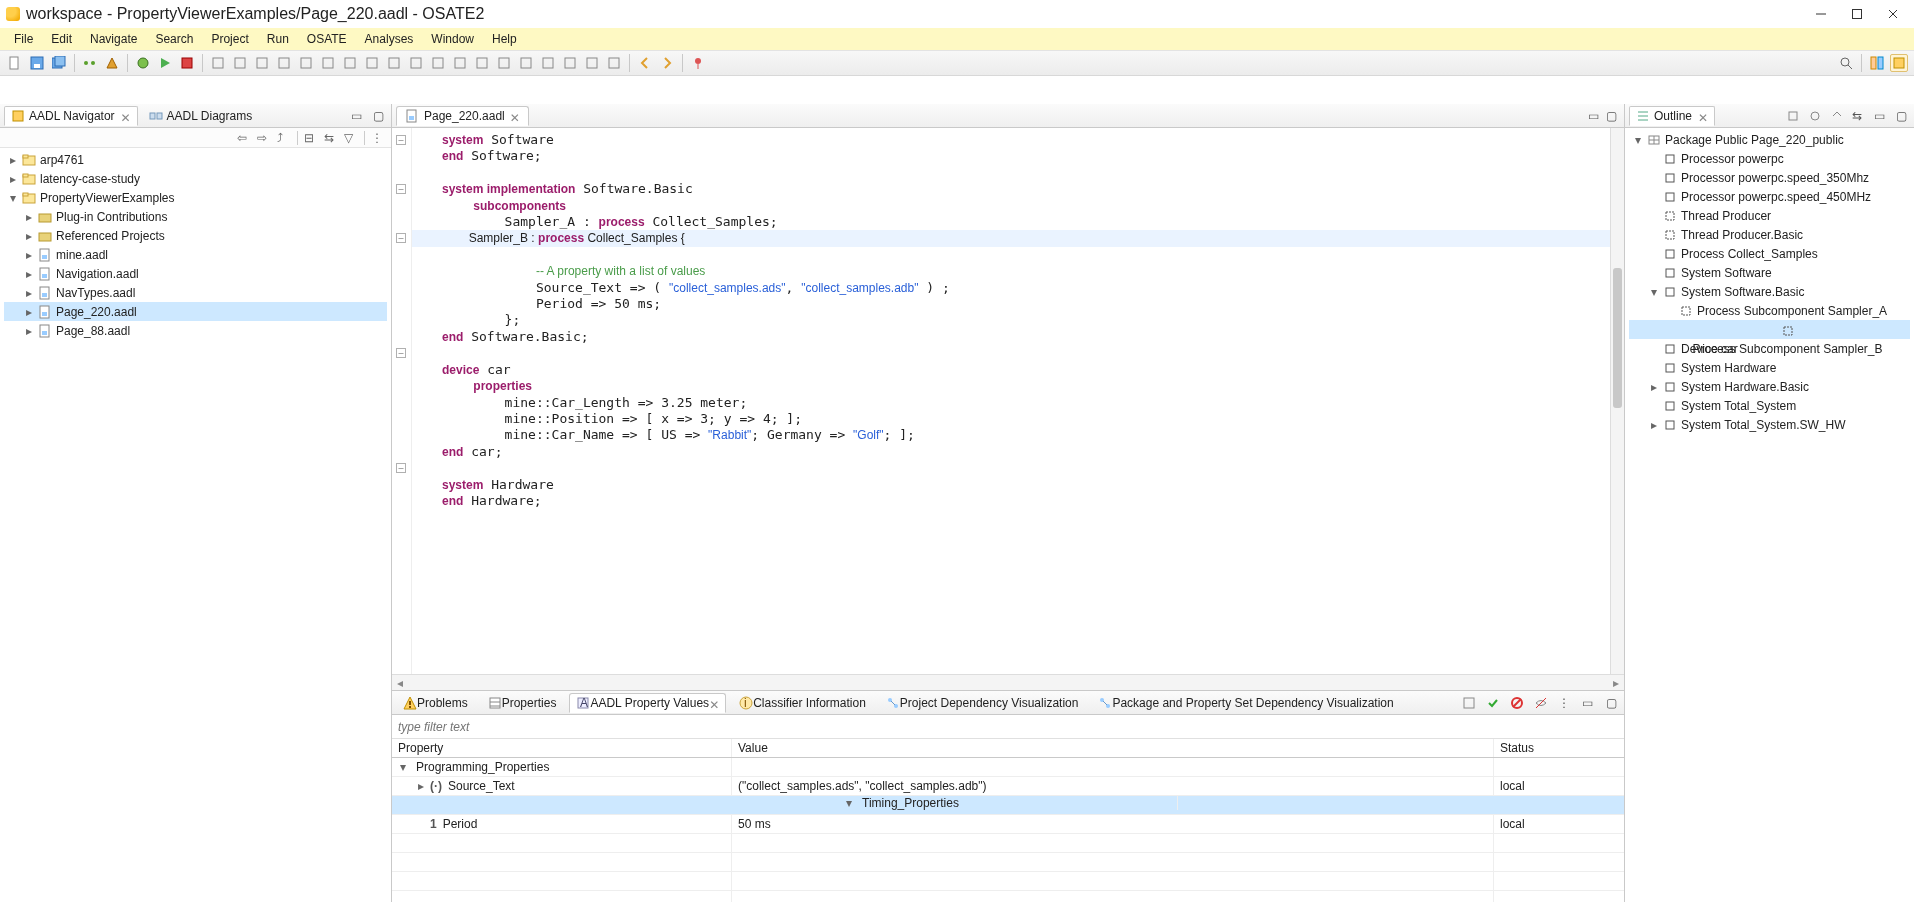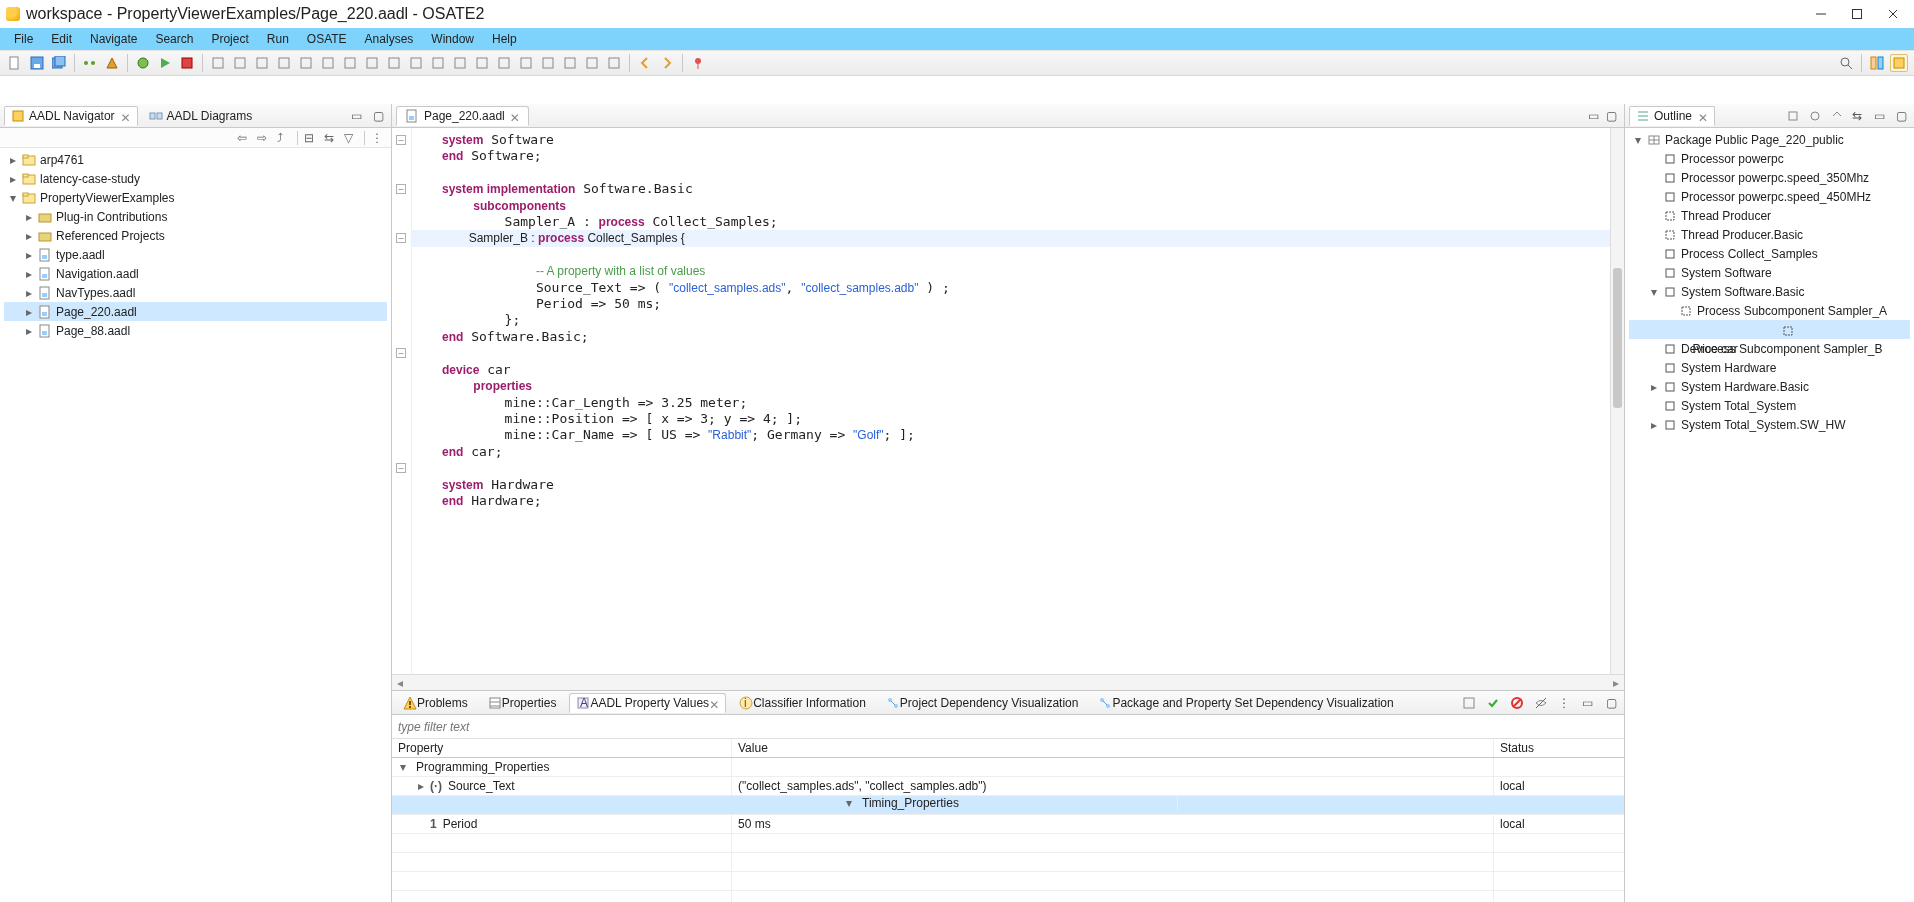--- a/index.html
+++ b/index.html
@@ -7,21 +7,21 @@
 
   
   .titlebar { display: flex; align-items: center; height: 28px; padding: 0 6px; background: #fff; }
   .titlebar .app-icon { width: 14px; height: 14px; margin-right: 6px; border-radius: 3px; background: radial-gradient(circle at 30% 30%, #ffcf4b 40%, #f2a900 90%); }
   .titlebar .title { flex: 1; font-size: 16px; }
   .titlebar .winbtns { display: flex; gap: 22px; padding-right: 8px; }
   .titlebar .winbtn { width: 14px; height: 14px; display:flex; align-items:center; justify-content:center; color:#333; cursor:pointer;}
   .titlebar .winbtn svg{width:12px;height:12px;}
 
   
-  .menubar { display: flex; align-items: center; height: 22px; padding: 0 6px; gap: 2px; background: #7dd3fc; }
+  .menubar { display: flex; align-items: center; height: 22px; padding: 0 6px; gap: 2px; background: #fef9c3; }
   .menubar .menu-item { padding: 2px 8px; cursor: default; }
 
   
   .toolbar { display:flex; align-items:center; height:26px; padding:0 6px; gap:4px; background:linear-gradient(#f7f7f7,#ececec); border-top:1px solid #e3e3e3; border-bottom:1px solid #d8d8d8;}
   .toolbar .tbtn{width:18px;height:18px;border:1px solid transparent;border-radius:2px;display:flex;align-items:center;justify-content:center;cursor:pointer;}
   .toolbar .sep{width:1px;height:18px;background:#c8c8c8;margin:0 2px;}
   .toolbar .spacer{flex:1;}
   .toolbar svg{width:14px;height:14px;}
 
   
@@ -409,21 +409,21 @@
           <span>Referenced Projects</span>
         </div>
         <div class="node" style="padding-left: 20px;">
           <span class="twisty ico-arrow-right"></span>
           <span class="ticon">
             <svg viewBox="0 0 14 14">
               <rect x="2" y="1" width="9" height="12" fill="#fff" stroke="#888"></rect>
               <rect x="4" y="7" width="5" height="4" fill="#9cf"></rect>
             </svg>
           </span>
-          <span>type.aadl</span>
+          <span>mine.aadl</span>
         </div>
         <div class="node" style="padding-left: 20px;">
           <span class="twisty ico-arrow-right"></span>
           <span class="ticon">
             <svg viewBox="0 0 14 14">
               <rect x="2" y="1" width="9" height="12" fill="#fff" stroke="#888"></rect>
               <rect x="4" y="7" width="5" height="4" fill="#9cf"></rect>
             </svg>
           </span>
           <span>Navigation.aadl</span>

